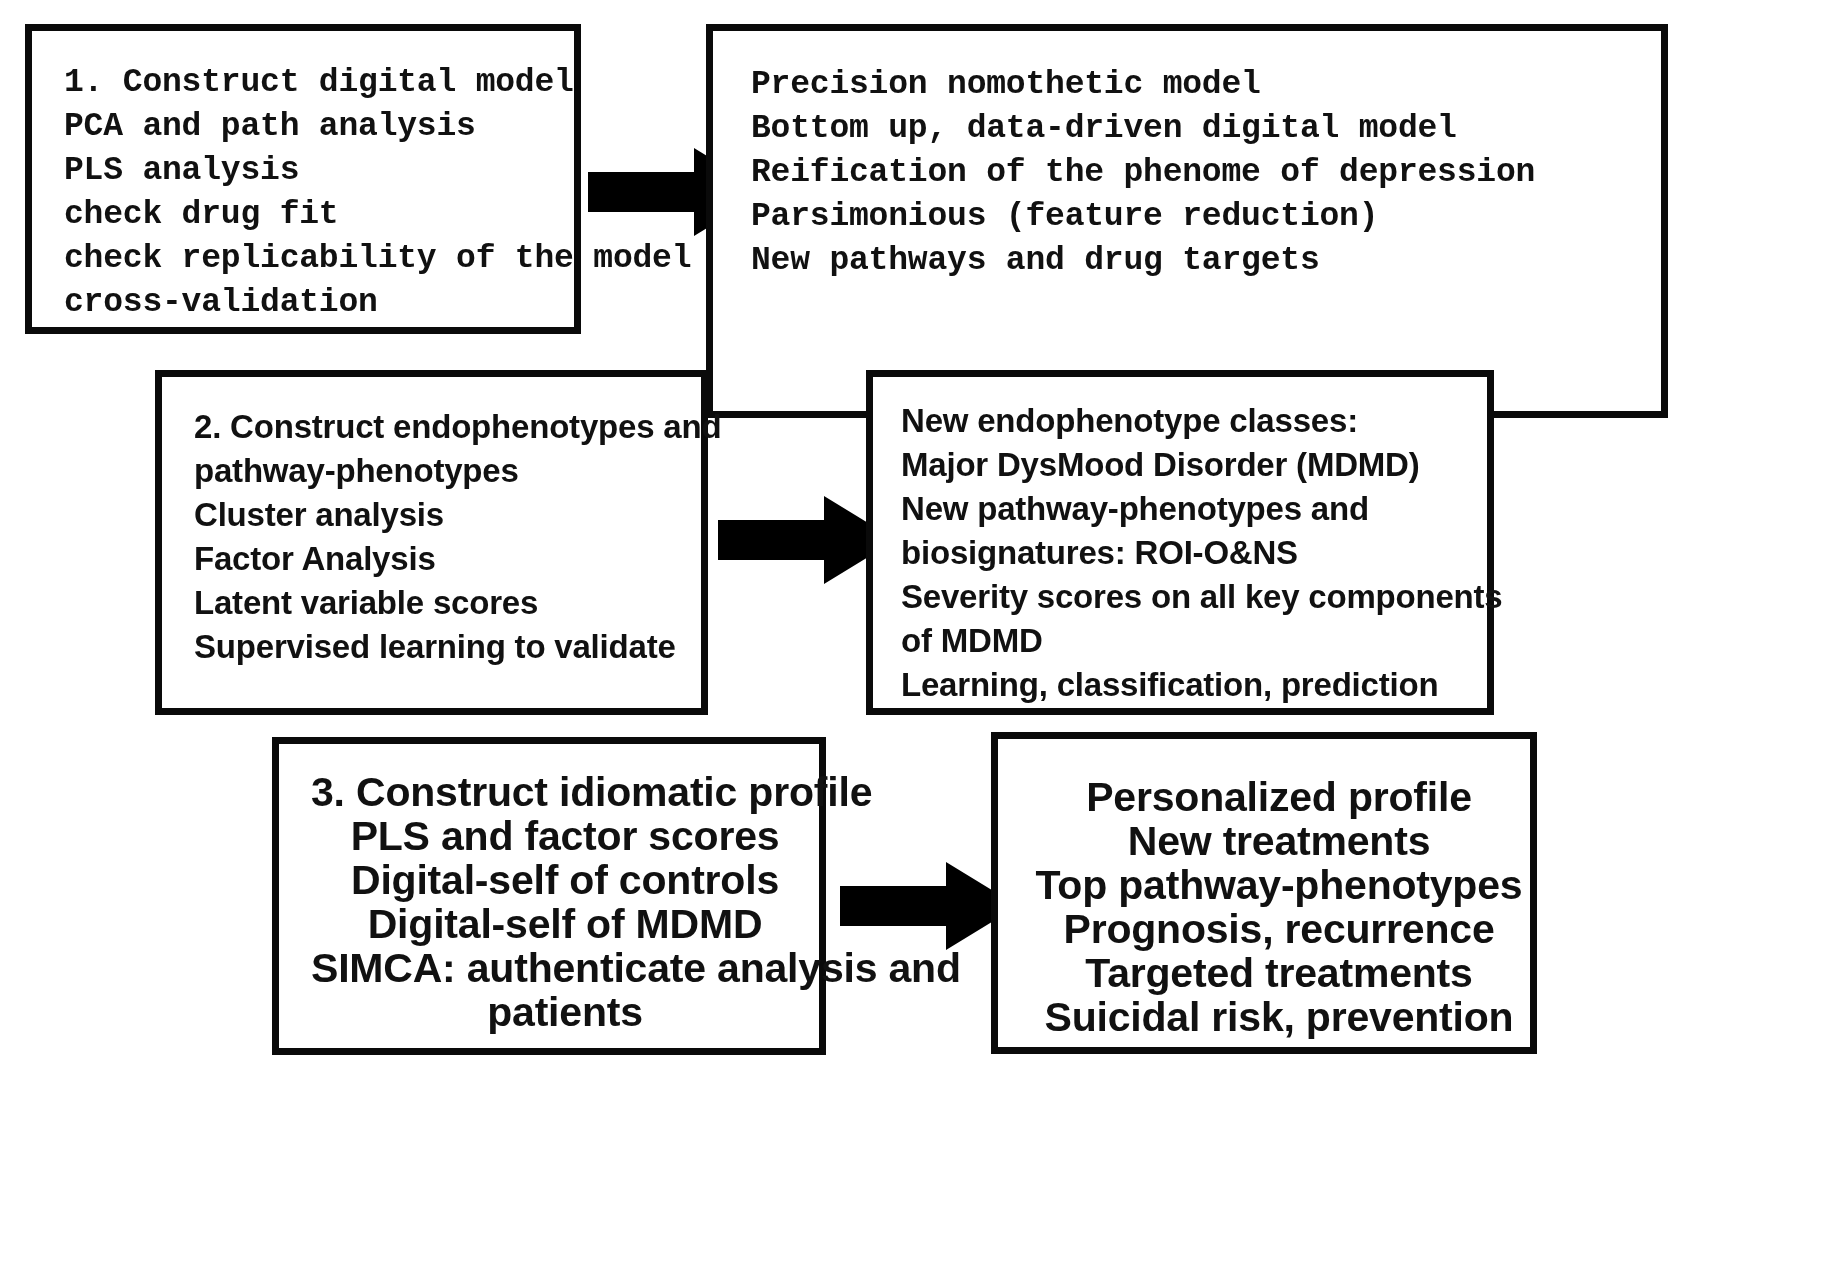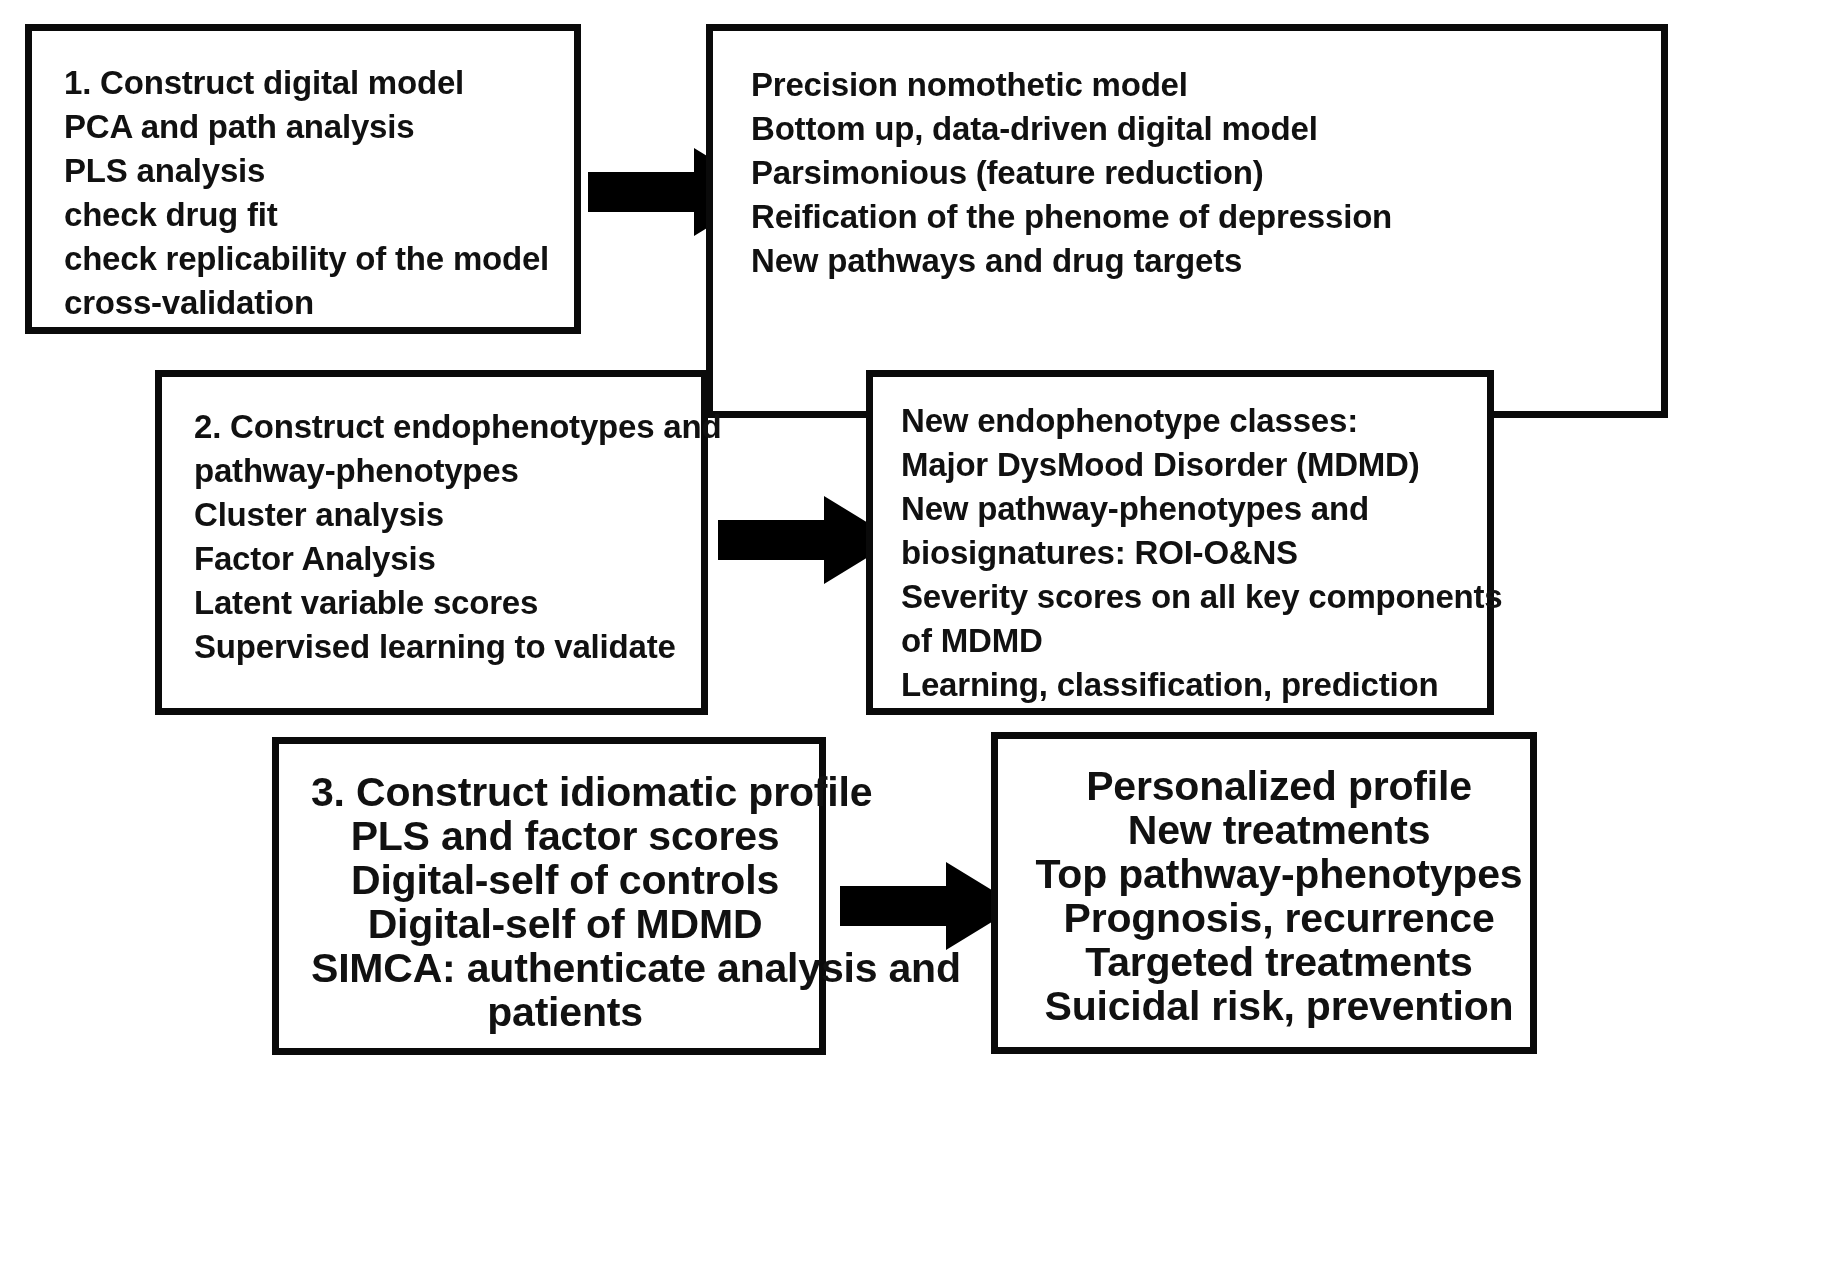--- a/index.html
+++ b/index.html
@@ -42,20 +42,21 @@
     left: 25px;  top: 24px;  width: 556px;  height: 310px;
     padding: 30px 0 0 32px;
   }
   #box-out1 {
     left: 706px; top: 24px;  width: 962px; height: 394px;
     padding: 32px 0 0 38px;
   }
   #box-step1 .node-line, #box-out1 .node-line {
     font-size: 33px;
     line-height: 44px;
+    font-family: Liberation Mono, monospace;
   }
 
   
   #box-step2 {
     left: 155px; top: 370px; width: 553px; height: 345px;
     padding: 28px 0 0 32px;
   }
   #box-out2 {
     left: 866px; top: 370px; width: 628px; height: 345px;
     padding: 22px 0 0 28px;
@@ -65,21 +66,21 @@
     line-height: 44px;
   }
 
   
   #box-step3 {
     left: 272px; top: 737px; width: 554px; height: 318px;
     padding: 26px 0 0 32px;
   }
   #box-out3 {
     left: 991px; top: 732px; width: 546px; height: 322px;
-    padding: 25px 0 0 30px;
+    padding: 36px 0 0 30px;
   }
   #box-step3 .node-line, #box-out3 .node-line {
     font-size: 41px;
     line-height: 44px;
     text-align: center;
   }
 
   
   .arrow {
     position: absolute;
@@ -110,22 +111,22 @@
   <div class="arrow" id="arrow-1">
     <svg viewBox="0 0 178 88" width="178" height="88" aria-hidden="true">
       <polygon points="0,24 106,24 106,0 178,44 106,88 106,64 0,64" fill="#000000"></polygon>
     </svg>
   </div>
 
   <div class="node-box" id="box-out1">
     <div class="node-lines">
       <span class="node-line">Precision nomothetic model</span>
       <span class="node-line">Bottom up, data-driven digital model</span>
+      <span class="node-line">Reification of the phenome of depression</span>
       <span class="node-line">Parsimonious (feature reduction)</span>
-      <span class="node-line">Reification of the phenome of depression</span>
       <span class="node-line">New pathways and drug targets</span>
     </div>
   </div>
 
   <div class="node-box" id="box-step2">
     <div class="node-lines">
       <span class="node-line">2. Construct endophenotypes and</span>
       <span class="node-line">pathway-phenotypes</span>
       <span class="node-line">Cluster analysis</span>
       <span class="node-line">Factor Analysis</span>

